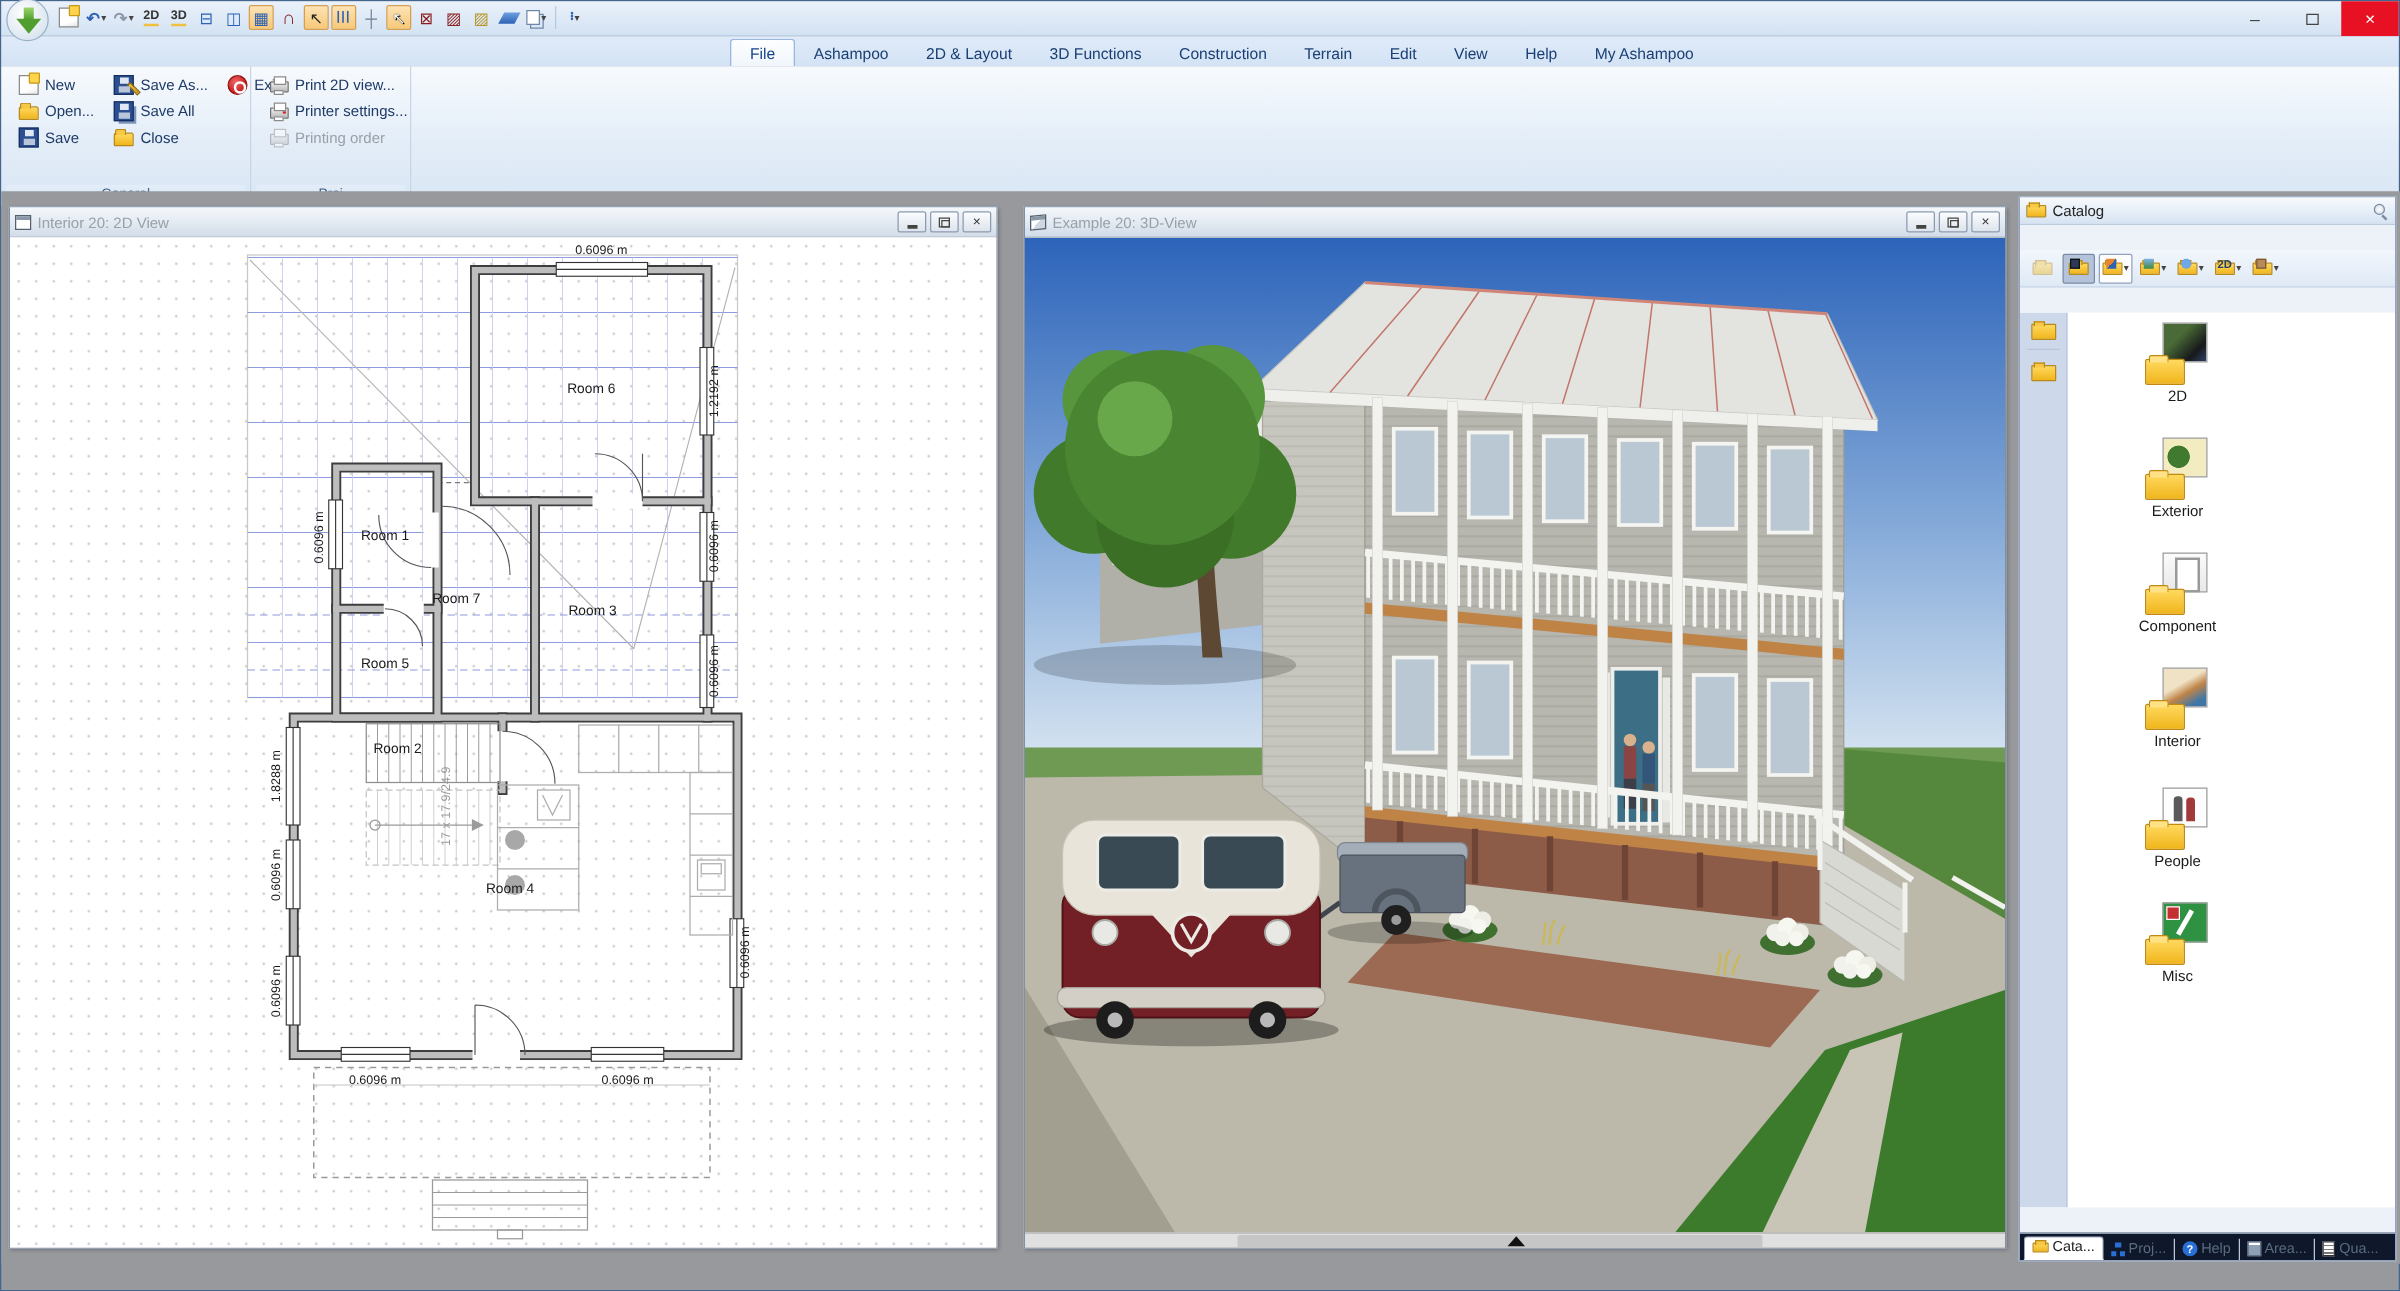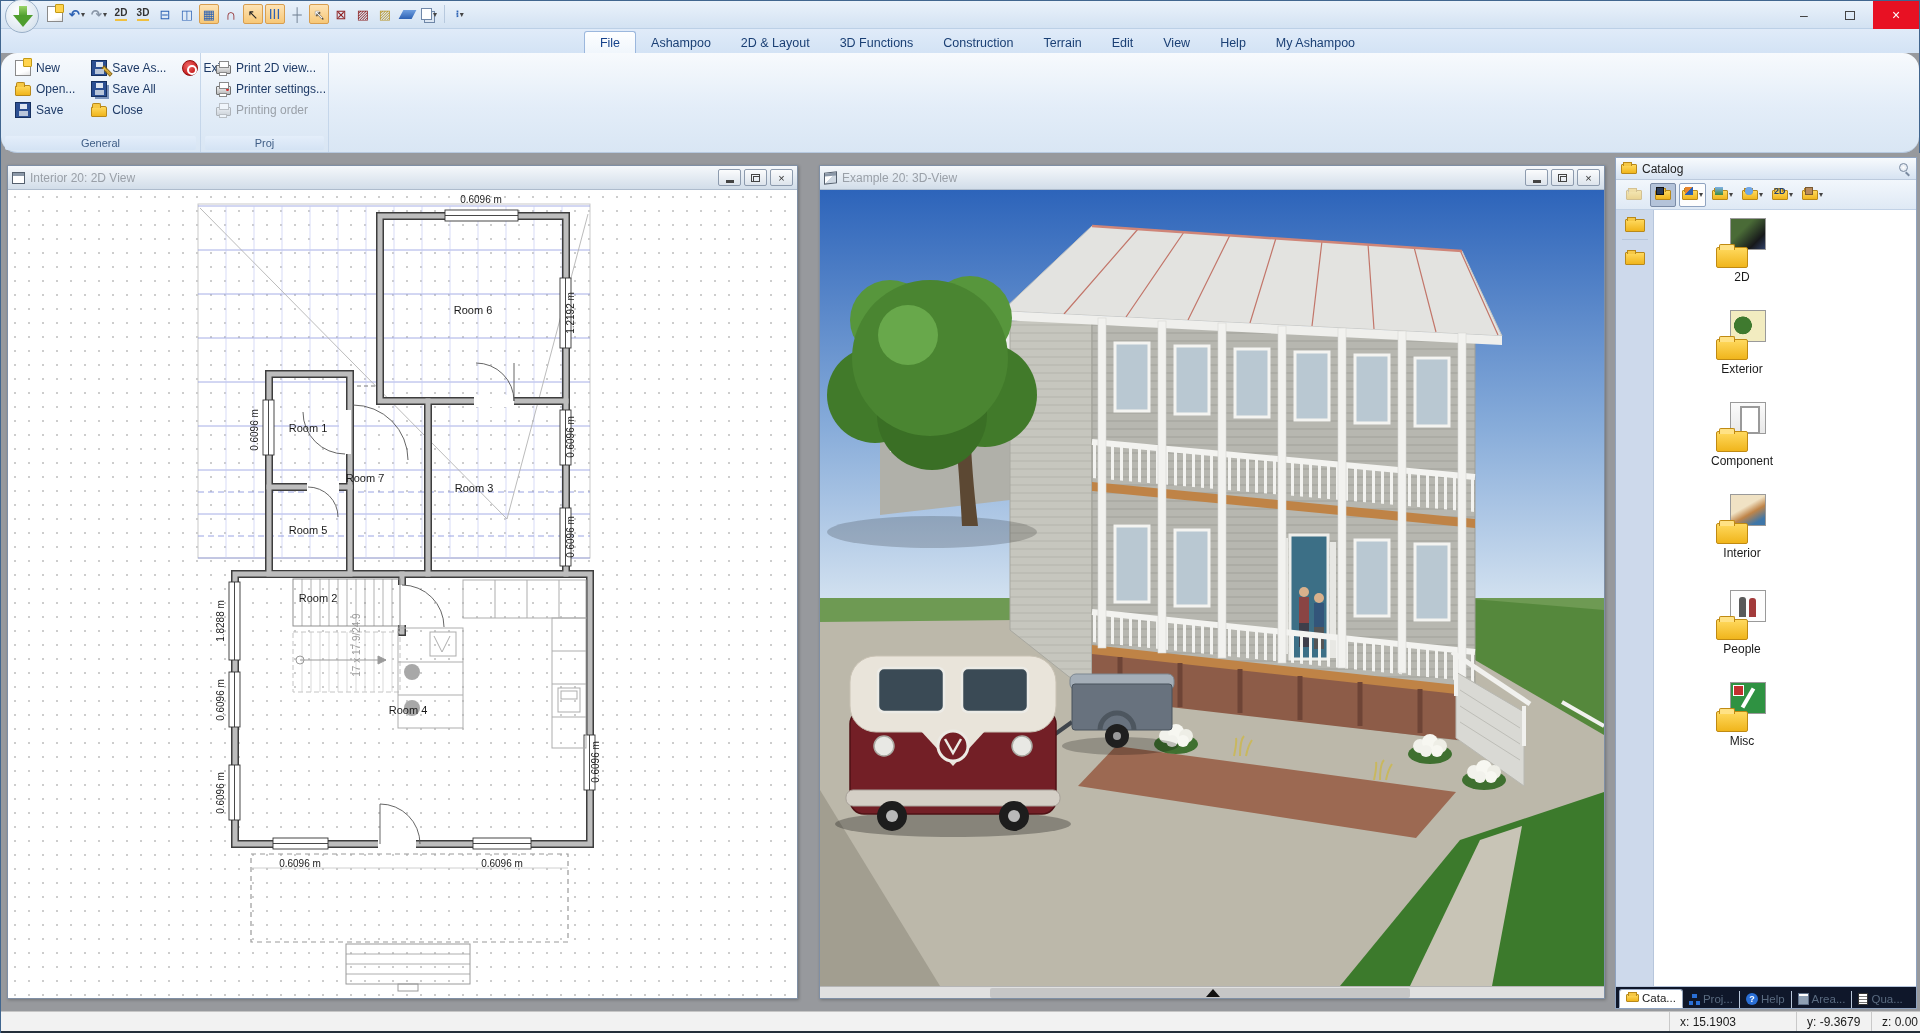--- a/index.html
+++ b/index.html
@@ -38,22 +38,22 @@
   .wc .restore { width:10px; height:9px; border:1px solid #444; position:relative; background:transparent; }
 
   
   .tabstrip { position:absolute; left:0; top:28px; width:100%; height:24px;
     background:linear-gradient(#e0ebf9,#d3e3f5); display:flex; align-items:flex-end; padding-left:34px;justify-content:center; }
   .rtab { padding:4px 15px 3px; color:#1a3f74; font-size:12.5px; cursor:default; }
   .rtab.active { background:linear-gradient(#fdfeff,#f0f6fc); border:1px solid #9bb7dd; border-bottom:none;
     border-radius:3px 3px 0 0; color:#15428b; }
 
   
-  .ribbon { position:absolute; left:0; top:52px; width:100%; height:100px;
-    background:linear-gradient(#f7fafd,#e3edf8 55%,#d9e6f4); border-bottom:1px solid #b6c9e0; display:flex;border-radius:16px; }
+  .ribbon { position:absolute; left:0; top:52px; width:100%; height:112px;
+    background:linear-gradient(#f7fafd,#e3edf8 55%,#d9e6f4); border-bottom:1px solid #b6c9e0; display:flex; }
   .rgroup { position:relative; padding:4px 8px 18px 8px; border-right:1px solid #c5d6ea; }
   .gcols { display:flex; gap:4px; }
   .gcol { display:flex; flex-direction:column; }
   .rbtn { display:flex; align-items:center; gap:5px; height:21px; padding:0 6px;
     color:#1e3a66; white-space:nowrap; border-radius:2px; }
   .rbtn.disabled { color:#9aa0a8; }
   .rbtn.disabled .ic { opacity:.45; }
   .glabel { position:absolute; left:4px; right:4px; bottom:2px; text-align:center;
     font-size:11px; color:#3f5d85; background:linear-gradient(#e4eefa,#d4e3f4);
     border-radius:2px; padding:1px 0; }
@@ -111,21 +111,21 @@
   .win3d { left:818px; top:12px; width:786px; height:834px; }
   .body3d { position:relative; width:784px; height:808px; overflow:hidden; background:#bcb8aa; }
   .hscroll { position:absolute; left:0; bottom:0; width:784px; height:12px; background:#e0e0e0;
     border-top:1px solid #b5b5b5; }
   .hthumb { position:absolute; left:170px; top:1px; width:420px; height:10px; background:#c6c6c6; border-radius:2px; }
   .hmarker { position:absolute; left:386px; top:2px; width:0; height:0;
     border-left:7px solid transparent; border-right:7px solid transparent; border-bottom:8px solid #111; }
 
   
   .catalog { position:absolute; left:1614px; top:4px; width:302px; height:852px;
-    background:#edf2f9; border:1px solid #8fa3c0; display:flex; flex-direction:column; }
+    background:#edf2f9; border:1px solid #8fa3c0; display:flex; flex-direction:column;gap:20px; }
   .cat-head { height:22px; background:linear-gradient(#f7fafd,#d7e3f2); border-bottom:1px solid #bccadd;
     display:flex; align-items:center; gap:5px; padding:0 5px; color:#222; }
   .minifold { width:16px; height:10px; background:linear-gradient(#ffd95e,#f0b51c); border:1px solid #b9891a;
     border-radius:1px; position:relative; flex:none; }
   .minifold::before { content:""; position:absolute; left:1px; top:-3px; width:7px; height:3px;
     background:#f6c845; border:1px solid #b9891a; border-bottom:none; }
   .mag { margin-left:auto; width:13px; height:13px; position:relative; }
   .mag::before { content:""; position:absolute; left:1px; top:1px; width:7px; height:7px;
     border:1.5px solid #7a8aa0; border-radius:50%; background:radial-gradient(#fff,#cfd9e6); }
   .mag::after { content:""; position:absolute; right:1px; bottom:0; width:5px; height:2px;
@@ -824,19 +824,14 @@
             <span>Area...</span>
           </span>
         <span class="ctab" style="border-right:none">
             <span class="doc"></span>
             <span>Qua...</span>
           </span>
       </div>
     </div>
   </div>
 
-  <div class="statusbar">
-    <div class="scell" style="left:1668px; width:127px">x: 15.1903</div>
-    <div class="scell" style="left:1795px; width:75px">y: -9.3679</div>
-    <div class="scell" style="left:1870px; width:50px">z: 0.00</div>
-  </div>
 
 </div>
 
 </body></html>

